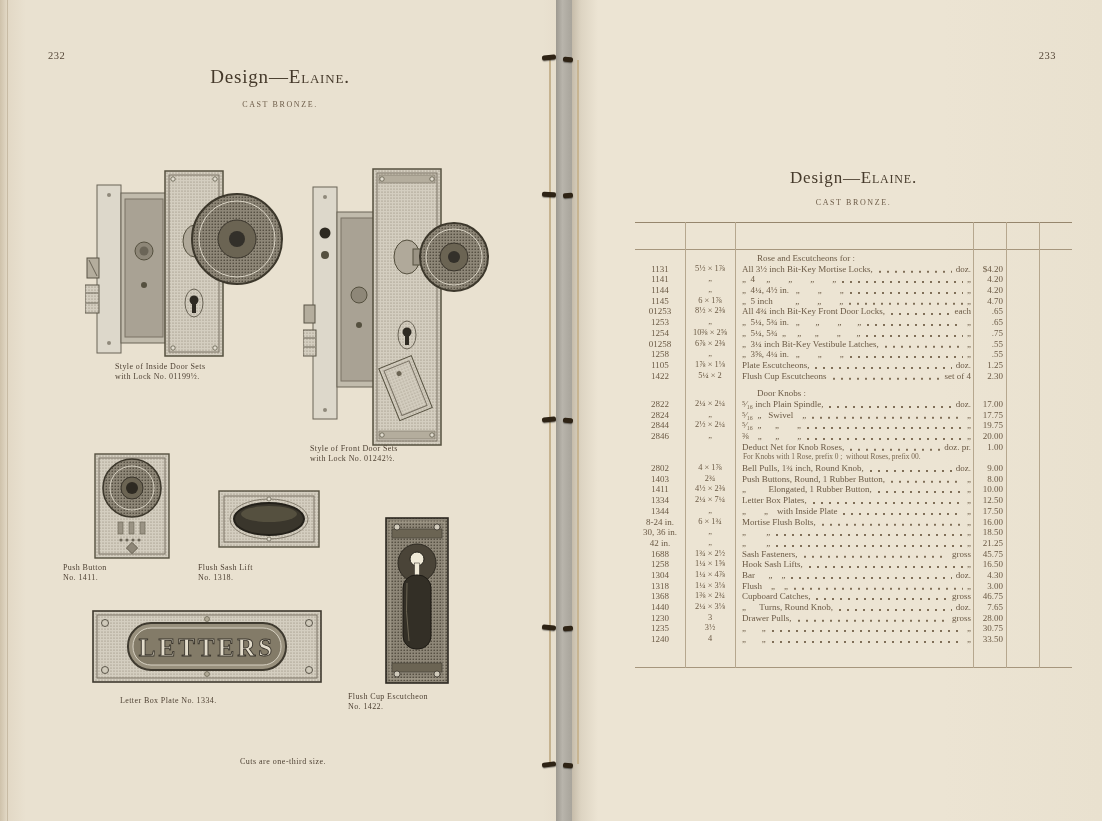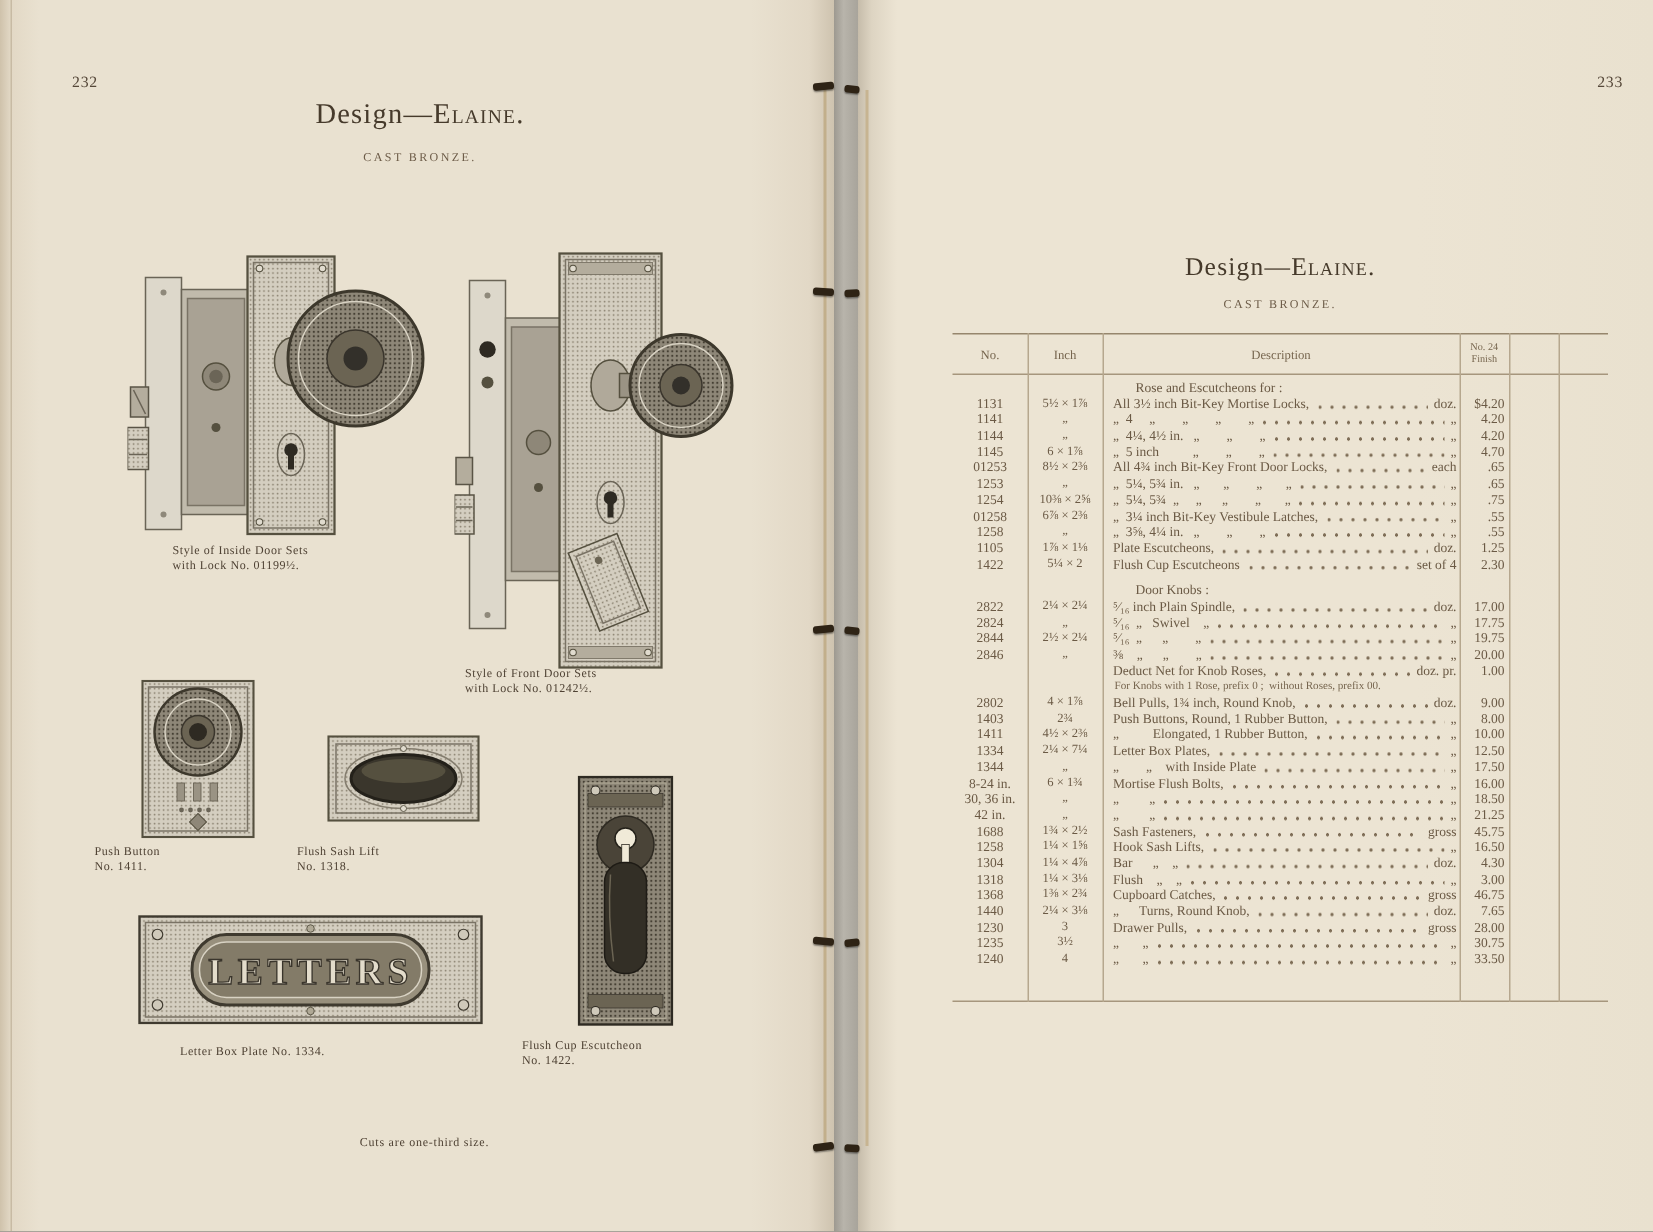--- a/index.html
+++ b/index.html
@@ -1,20 +1,20 @@
 <!DOCTYPE html>
 <html><head>
 <meta charset="utf-8">
 <style>
   html,body{margin:0;padding:0;background:#8f8b82;}
   .canvas{position:relative;width:1102px;height:821px;background:#b3afa6;overflow:hidden;
           font-family:"Liberation Serif","DejaVu Serif",serif;color:#5f5040;}
   .page{position:absolute;top:0;bottom:0;}
   .page-left{left:0;width:556px;
-    background:linear-gradient(90deg,#cfc2ab 0px,#e2d8c5 7px,#e9e1d0 26px,#e9e1d0 90%,#e2d8c6 97%,#cec3af 100%);}
+    background:linear-gradient(90deg,#cfc2ab 0px,#e2d8c5 7px,#e9e1d0 26px,#e9e1d0 90%,#e2d8c6 97%,#cec3af 100%);padding-left:47px;}
   .page-left::before{content:"";position:absolute;left:7px;top:0;bottom:0;width:1px;background:#bcae96;opacity:.7;}
   .page-right{left:572px;width:530px;
     background:linear-gradient(90deg,#c6bcaa 0px,#ddd4c2 9px,#ece4d3 26px,#ece4d3 70%,#e9e1cf 100%);}
   .pageno{position:absolute;font-size:10.5px;letter-spacing:.5px;color:#564839;}
   .title{position:absolute;text-align:center;font-size:19px;letter-spacing:.8px;color:#463a2b;}
   .title .sc{font-variant:small-caps;}
   .subtitle{position:absolute;text-align:center;font-size:8px;letter-spacing:1.6px;color:#6d5c48;}
   .cap{position:absolute;text-align:left;font-size:8px;line-height:10px;letter-spacing:.4px;color:#4f4234;}
   .footnote{position:absolute;text-align:center;font-size:8px;letter-spacing:.5px;color:#4f4234;}
   .fig{position:absolute;}
@@ -222,42 +222,33 @@
     </svg>
     <div class="cap" style="left:348px;top:692px;width:140px">
       <div>Flush Cup Escutcheon</div>
       <div>No. 1422.</div>
     </div>
 
     <div class="footnote" style="left:163px;top:757px;width:240px">Cuts are one-third size.</div>
   </div>
 
   <div class="page page-right">
-    <div class="pageno" style="right:20px;top:50px">233</div>
+    <div class="pageno" style="right:46px;top:50px">233</div>
     <div class="title" style="left:63px;top:168px;width:437px;font-size:17px"><span>Design—E</span><span class="sc">laine.</span></div>
     <div class="subtitle" style="left:63px;top:198px;width:437px">CAST BRONZE.</div>
 
     <div class="ptable">
       <div class="hrule top"></div>
       <div class="hrule head"></div>
       <div class="hrule bot"></div>
       <div class="vrule" style="left:50px"></div>
       <div class="vrule" style="left:100px"></div>
       <div class="vrule" style="left:338px"></div>
       <div class="vrule" style="left:371px"></div>
       <div class="vrule" style="left:404px"></div>
-      <div class="thead">
-        <div class="h-no">No.</div>
-        <div class="h-in">Inch</div>
-        <div class="h-desc">Description</div>
-        <div class="h-fin">
-          <div>No. 24</div>
-          <div>Finish</div>
-        </div>
-      </div>
       <div class="tbody">
           <div class="trow sec">Rose and Escutcheons for :</div>
           <div class="trow"><span class="c-no">1131</span><span class="c-in">5½ × 1⅞</span><span class="c-desc"><span class="dt">All 3½ inch Bit-Key Mortise Locks,</span><span class="lead"></span><span class="du">doz.</span></span><span class="c-p">$4.20</span></div>
           <div class="trow"><span class="c-no">1141</span><span class="c-in">„</span><span class="c-desc"><span class="dt">„  4     „        „        „        „</span><span class="lead"></span><span class="du">„</span></span><span class="c-p">4.20</span></div>
           <div class="trow"><span class="c-no">1144</span><span class="c-in">„</span><span class="c-desc"><span class="dt">„  4¼, 4½ in.   „        „        „</span><span class="lead"></span><span class="du">„</span></span><span class="c-p">4.20</span></div>
           <div class="trow"><span class="c-no">1145</span><span class="c-in">6 × 1⅞</span><span class="c-desc"><span class="dt">„  5 inch          „        „        „</span><span class="lead"></span><span class="du">„</span></span><span class="c-p">4.70</span></div>
           <div class="trow"><span class="c-no">01253</span><span class="c-in">8½ × 2⅜</span><span class="c-desc"><span class="dt">All 4¾ inch Bit-Key Front Door Locks,</span><span class="lead"></span><span class="du">each</span></span><span class="c-p">.65</span></div>
           <div class="trow"><span class="c-no">1253</span><span class="c-in">„</span><span class="c-desc"><span class="dt">„  5¼, 5¾ in.   „       „        „       „</span><span class="lead"></span><span class="du">„</span></span><span class="c-p">.65</span></div>
           <div class="trow"><span class="c-no">1254</span><span class="c-in">10⅜ × 2⅝</span><span class="c-desc"><span class="dt">„  5¼, 5¾  „     „      „        „       „</span><span class="lead"></span><span class="du">„</span></span><span class="c-p">.75</span></div>
           <div class="trow"><span class="c-no">01258</span><span class="c-in">6⅞ × 2⅜</span><span class="c-desc"><span class="dt">„  3¼ inch Bit-Key Vestibule Latches,</span><span class="lead"></span><span class="du">„</span></span><span class="c-p">.55</span></div>

